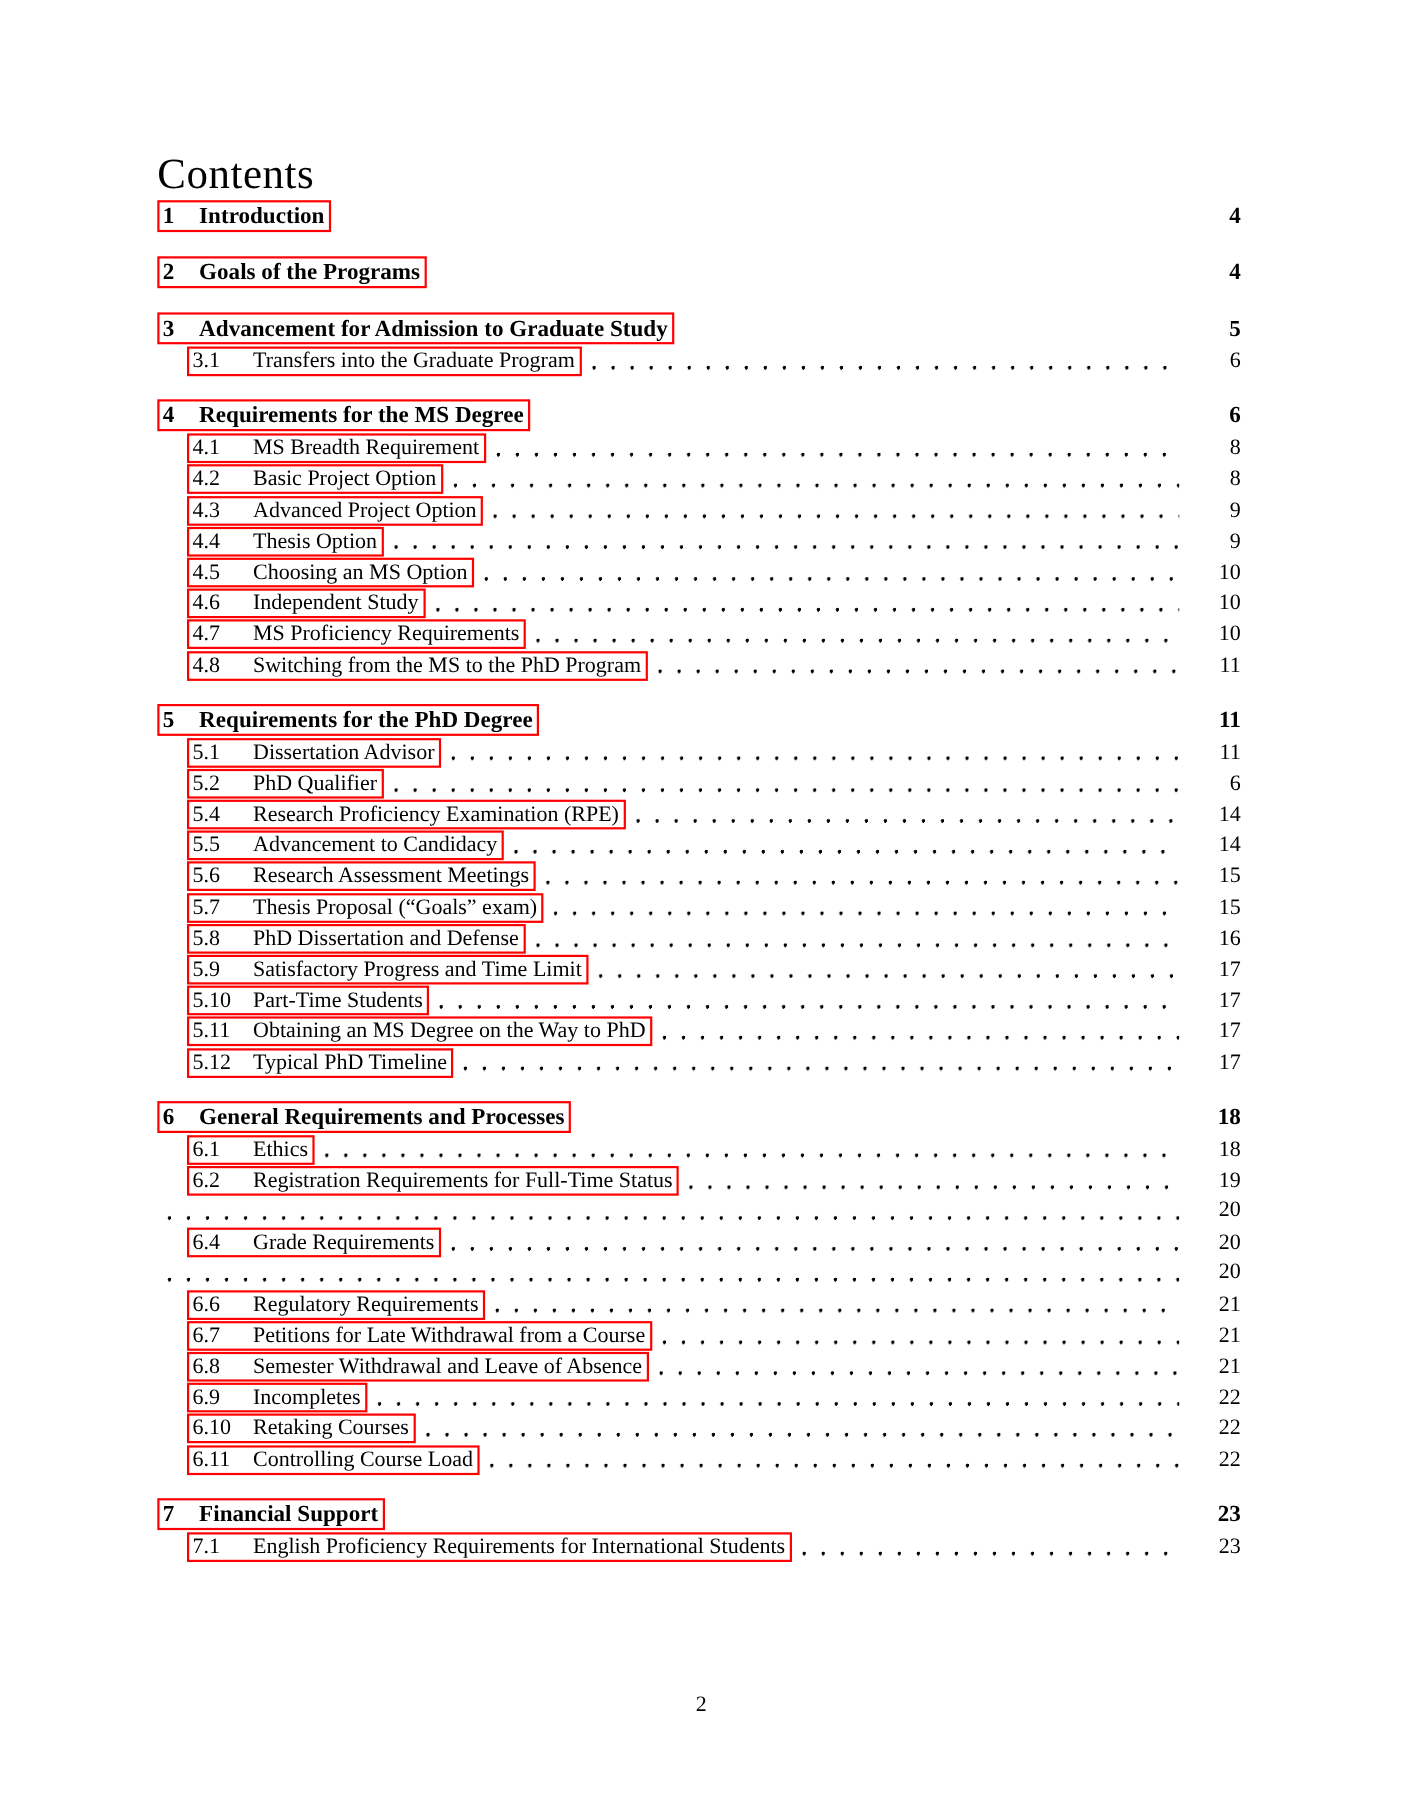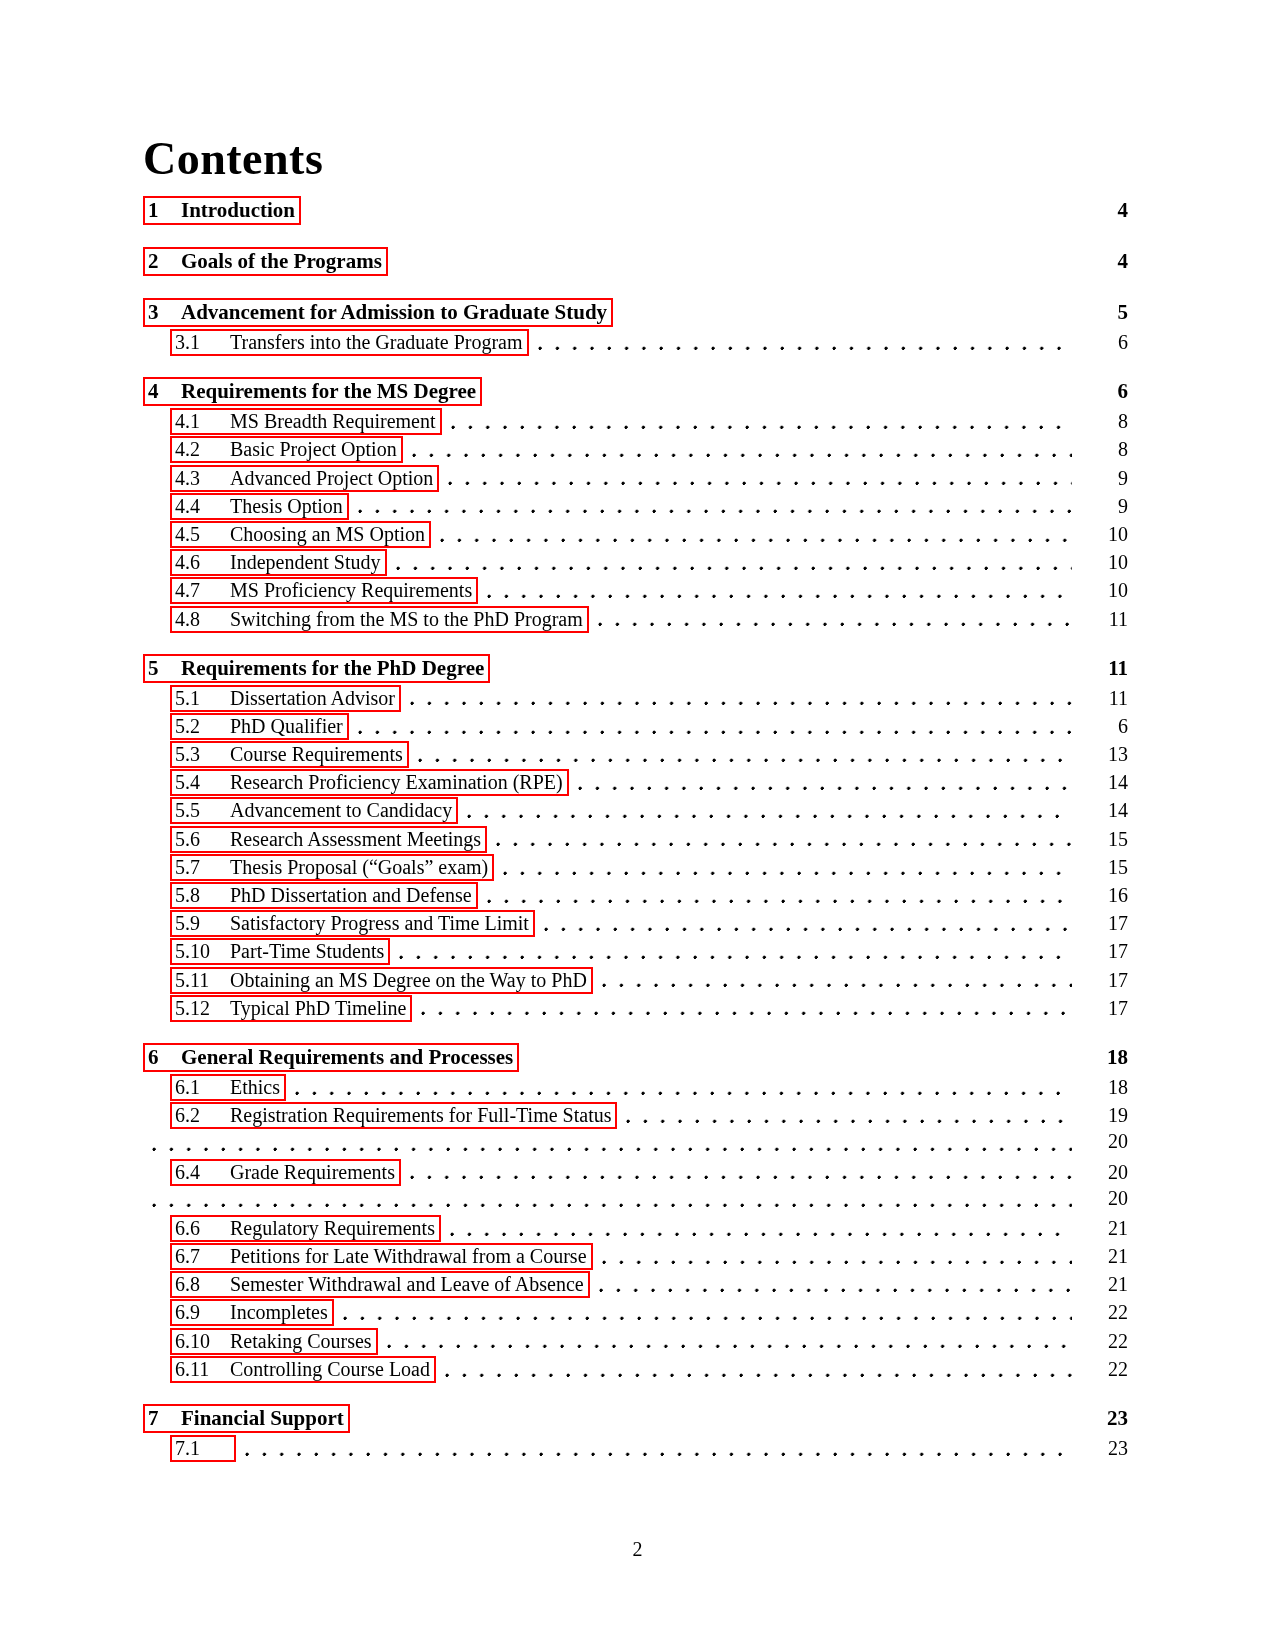--- a/index.html
+++ b/index.html
@@ -11,24 +11,24 @@
     font-family: "Liberation Serif", "DejaVu Serif", serif;
     color: #000;
     overflow: hidden;
   }
   .toc-container {
     position: absolute;
     left: 143px; top: 139px;
     width: 985px;
   }
   .toc-title {
-    font-size: 46px;
-    font-weight: bold;
+    font-size: 39px;
+    font-weight: normal;
     line-height: 40px;
-    margin-bottom: 17px;
+    margin-bottom: 3px;
     letter-spacing: 0.5px;
   }
   .toc-group { }
   .row {
     display: flex;
     align-items: baseline;
     height: 28.2px;
     font-size: 20px;
     white-space: nowrap;
   }
@@ -216,28 +216,20 @@
         <div class="row sub">
           <span class="link">
             <span class="num">5.2</span>
             <span class="title">PhD Qualifier</span>
           </span>
           <span class="leader"></span>
           <span class="pg">6</span>
         </div>
         <div class="row sub">
           <span class="link">
-            <span class="num">5.3</span>
-            <span class="title">Course Requirements</span>
-          </span>
-          <span class="leader"></span>
-          <span class="pg">13</span>
-        </div>
-        <div class="row sub">
-          <span class="link">
             <span class="num">5.4</span>
             <span class="title">Research Proficiency Examination (RPE)</span>
           </span>
           <span class="leader"></span>
           <span class="pg">14</span>
         </div>
         <div class="row sub">
           <span class="link">
             <span class="num">5.5</span>
             <span class="title">Advancement to Candidacy</span>
@@ -397,20 +389,21 @@
           <span class="link">
             <span class="num">7</span>
             <span class="title">Financial Support</span>
           </span>
           <span class="leader"></span>
           <span class="pg">23</span>
         </div>
         <div class="row sub">
           <span class="link">
             <span class="num">7.1</span>
+            <span class="title">English Proficiency Requirements for International Students</span>
           </span>
           <span class="leader"></span>
           <span class="pg">23</span>
         </div>
       </div>
     </div>
 </div>
 
 <div class="footer">
   <span>2</span>

